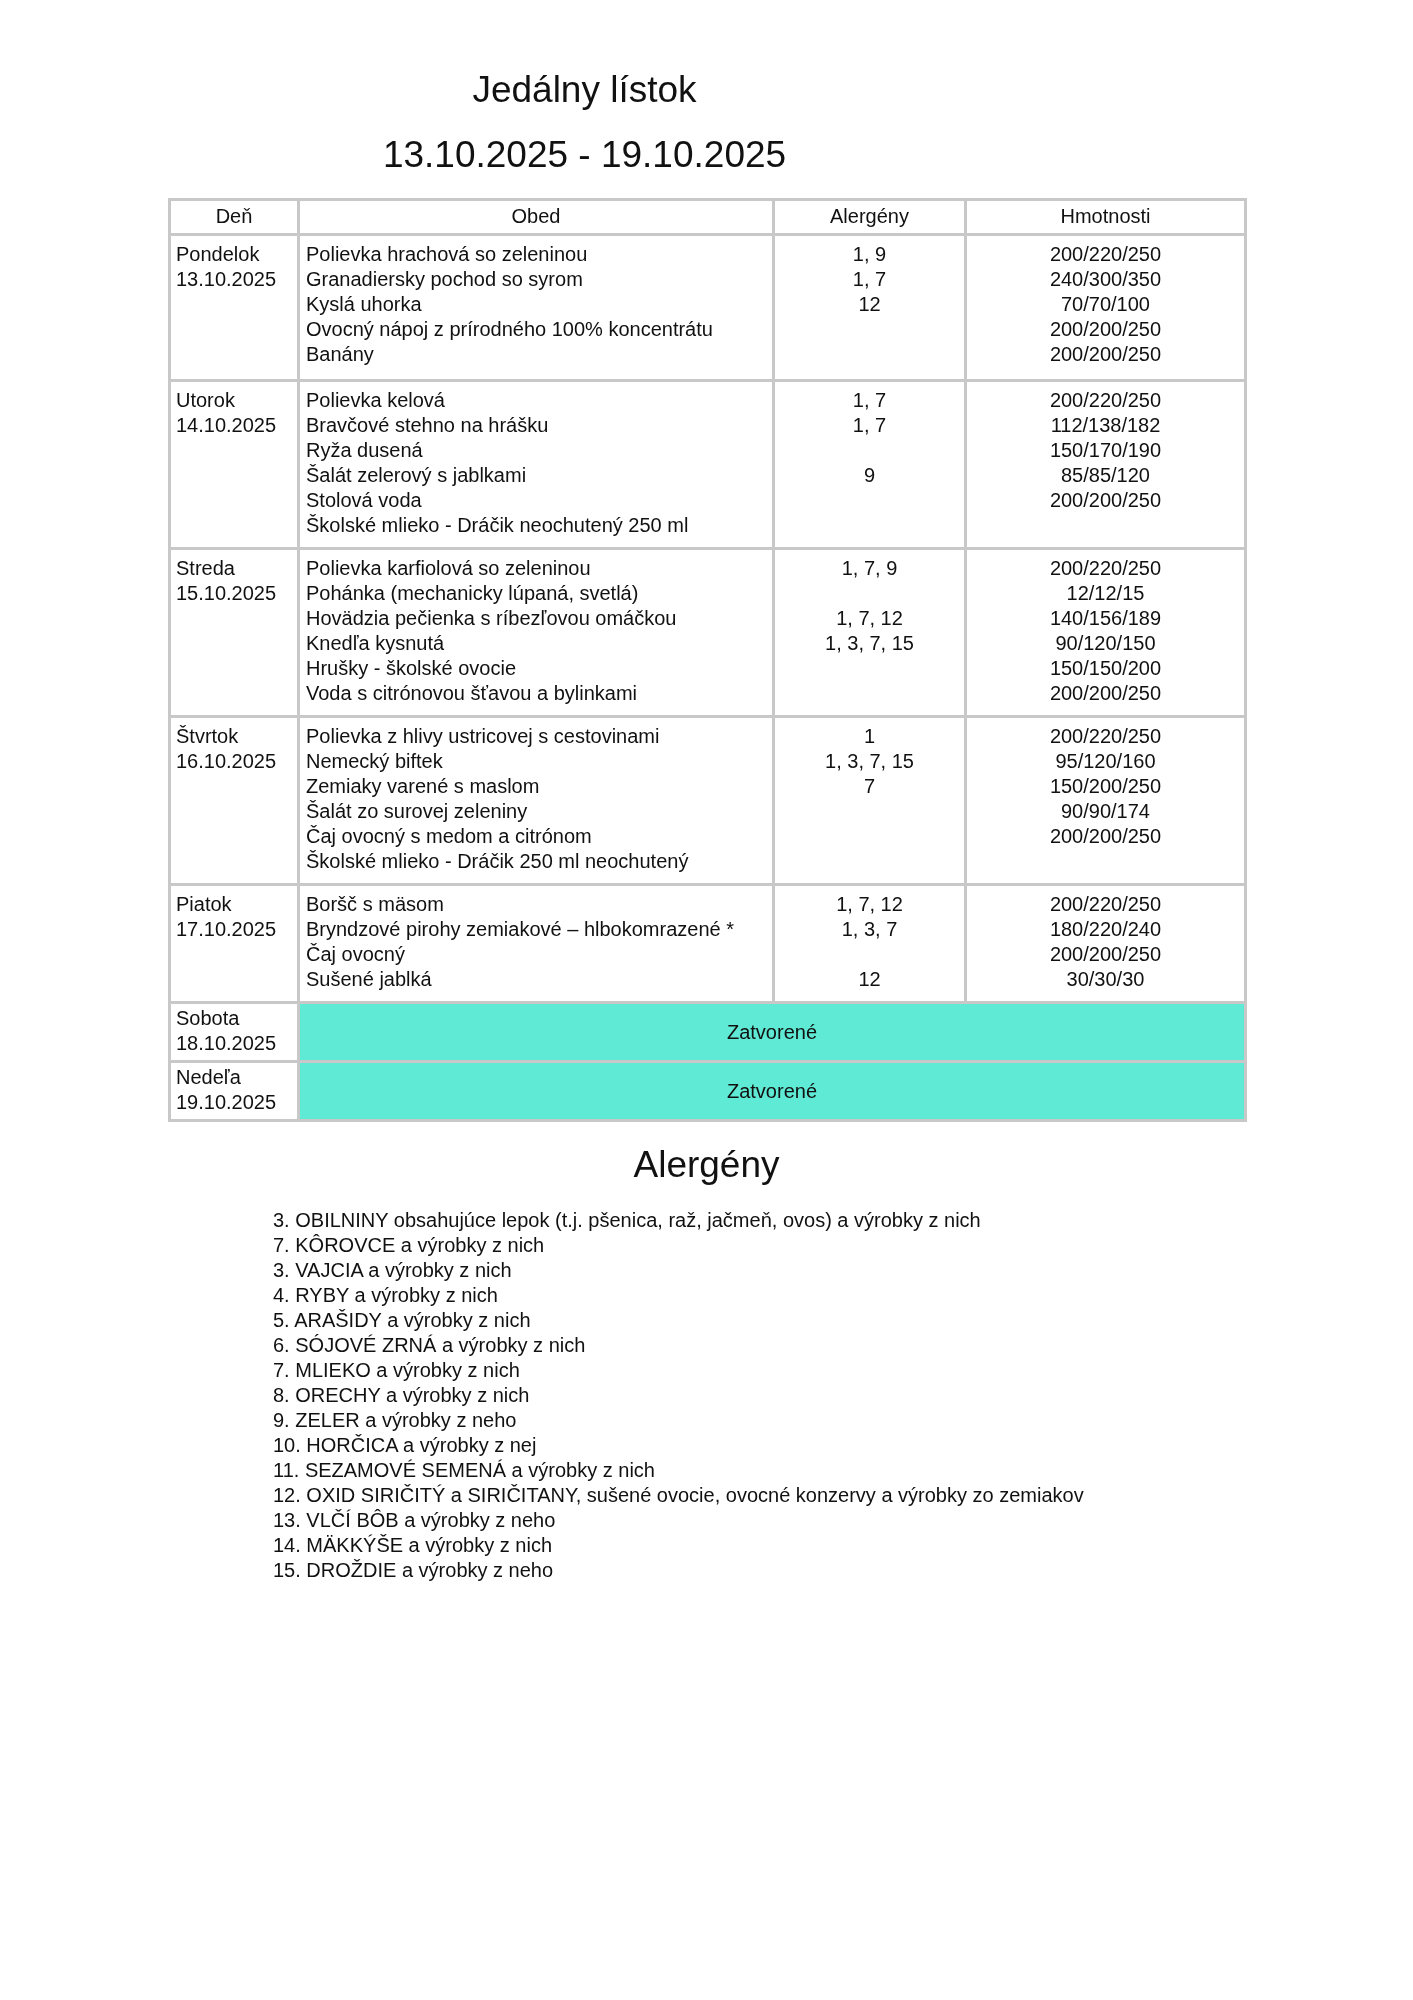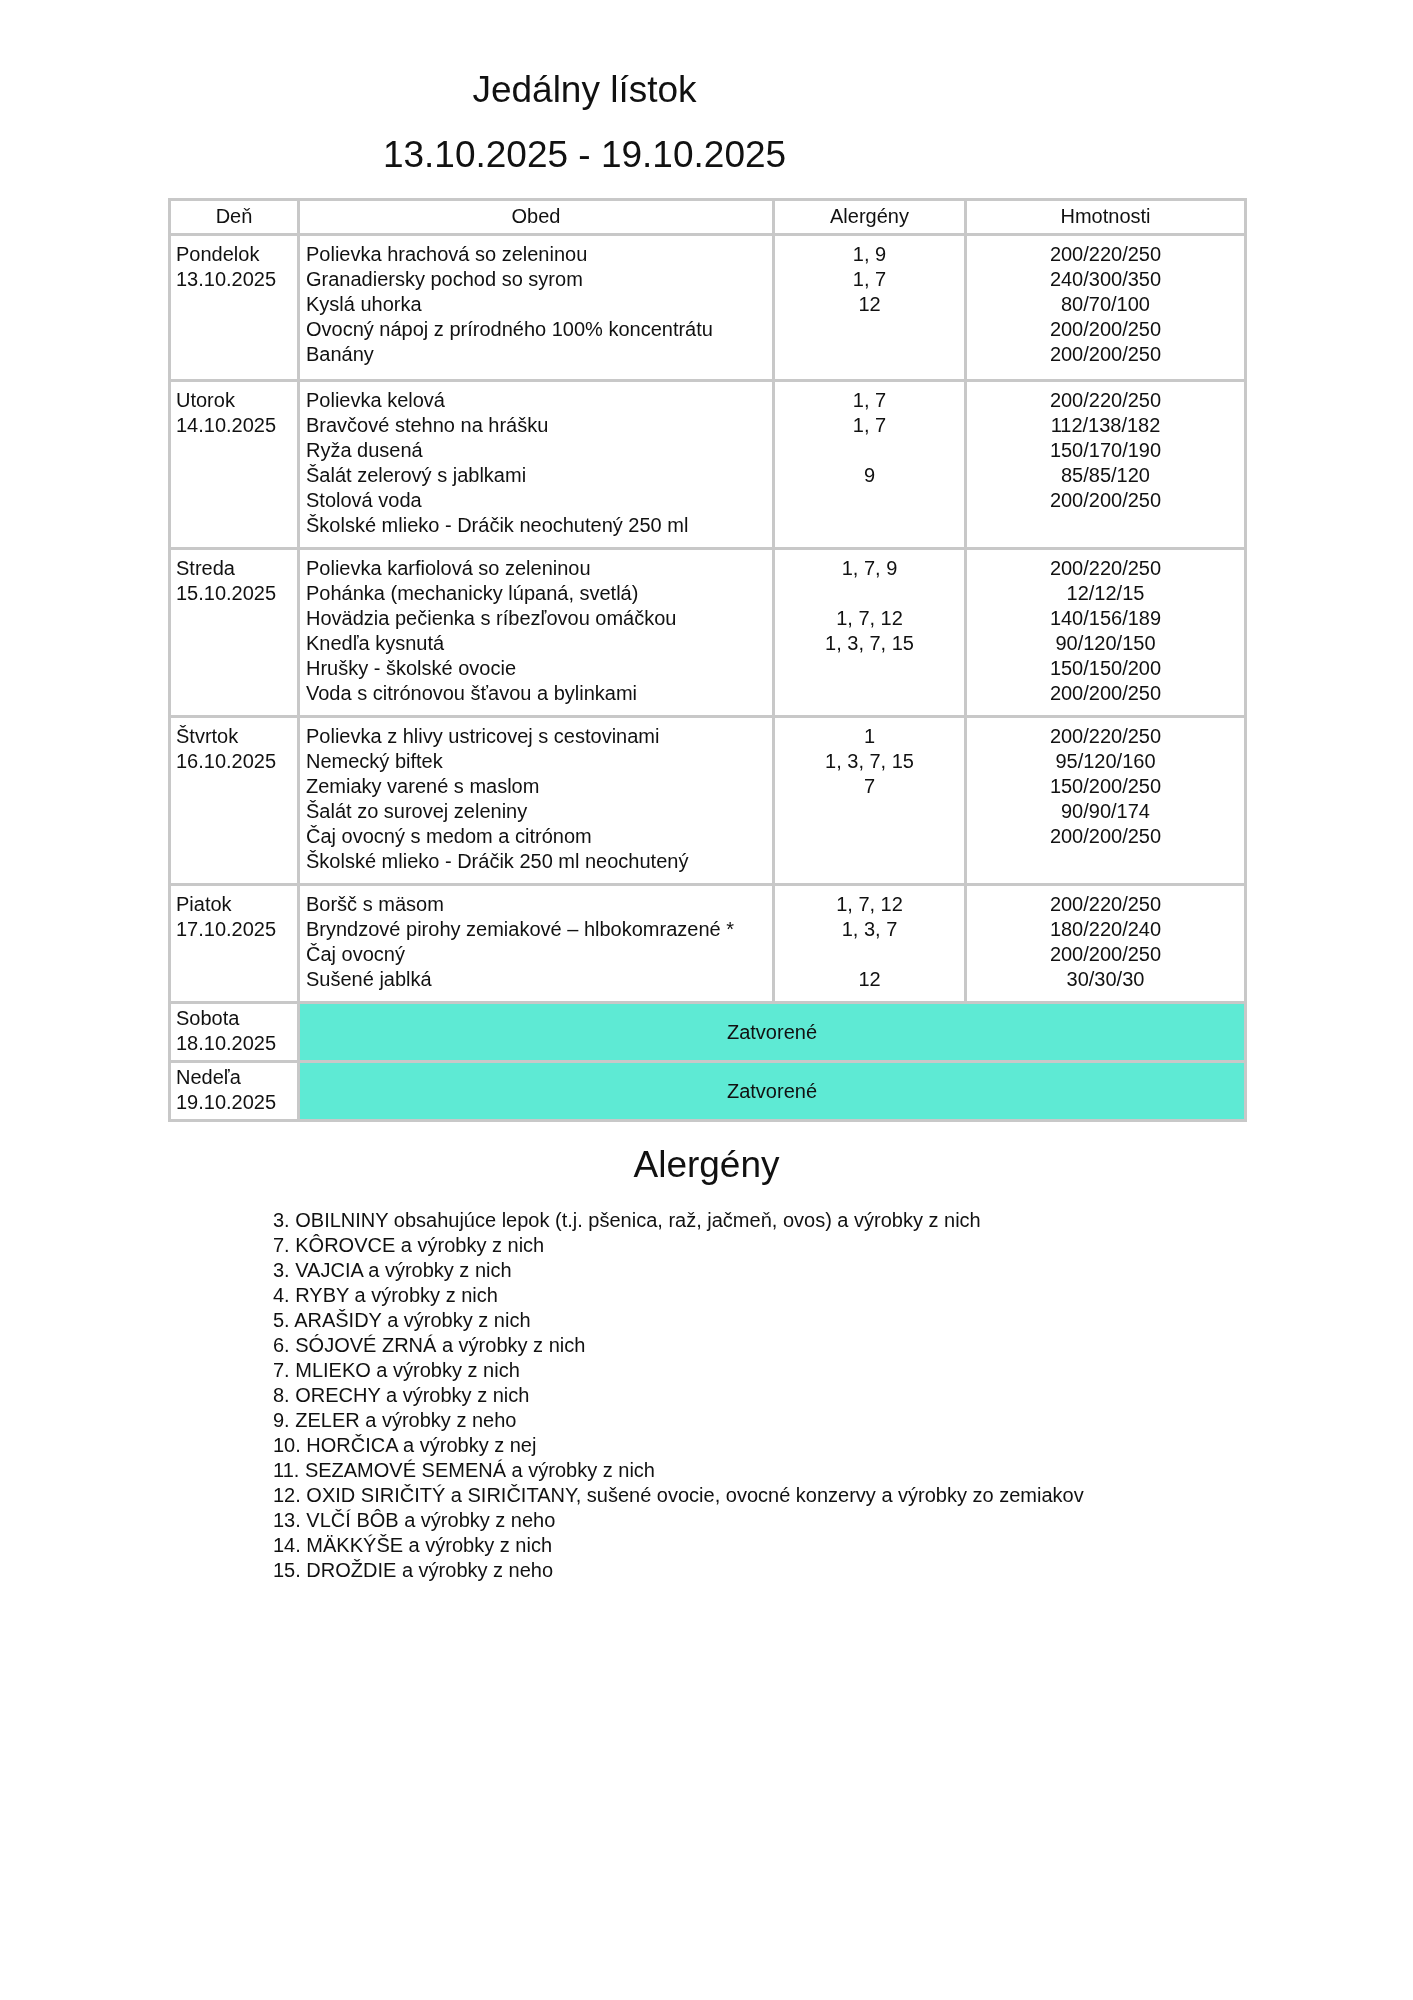--- a/index.html
+++ b/index.html
@@ -93,21 +93,21 @@
         <td class="cell-alg">
           <span class="line">1, 9</span>
           <span class="line">1, 7</span>
           <span class="line">12</span>
           <span class="line"></span>
           <span class="line"></span>
         </td>
         <td class="cell-hm">
           <span class="line">200/220/250</span>
           <span class="line">240/300/350</span>
-          <span class="line">80/70/100</span>
+          <span class="line">70/70/100</span>
           <span class="line">200/200/250</span>
           <span class="line">200/200/250</span>
         </td>
       </tr>
       <tr class="r-tue">
         <td class="cell-day">
           <span class="line">Utorok</span>
           <span class="line">14.10.2025</span>
         </td>
         <td class="cell-obed">

